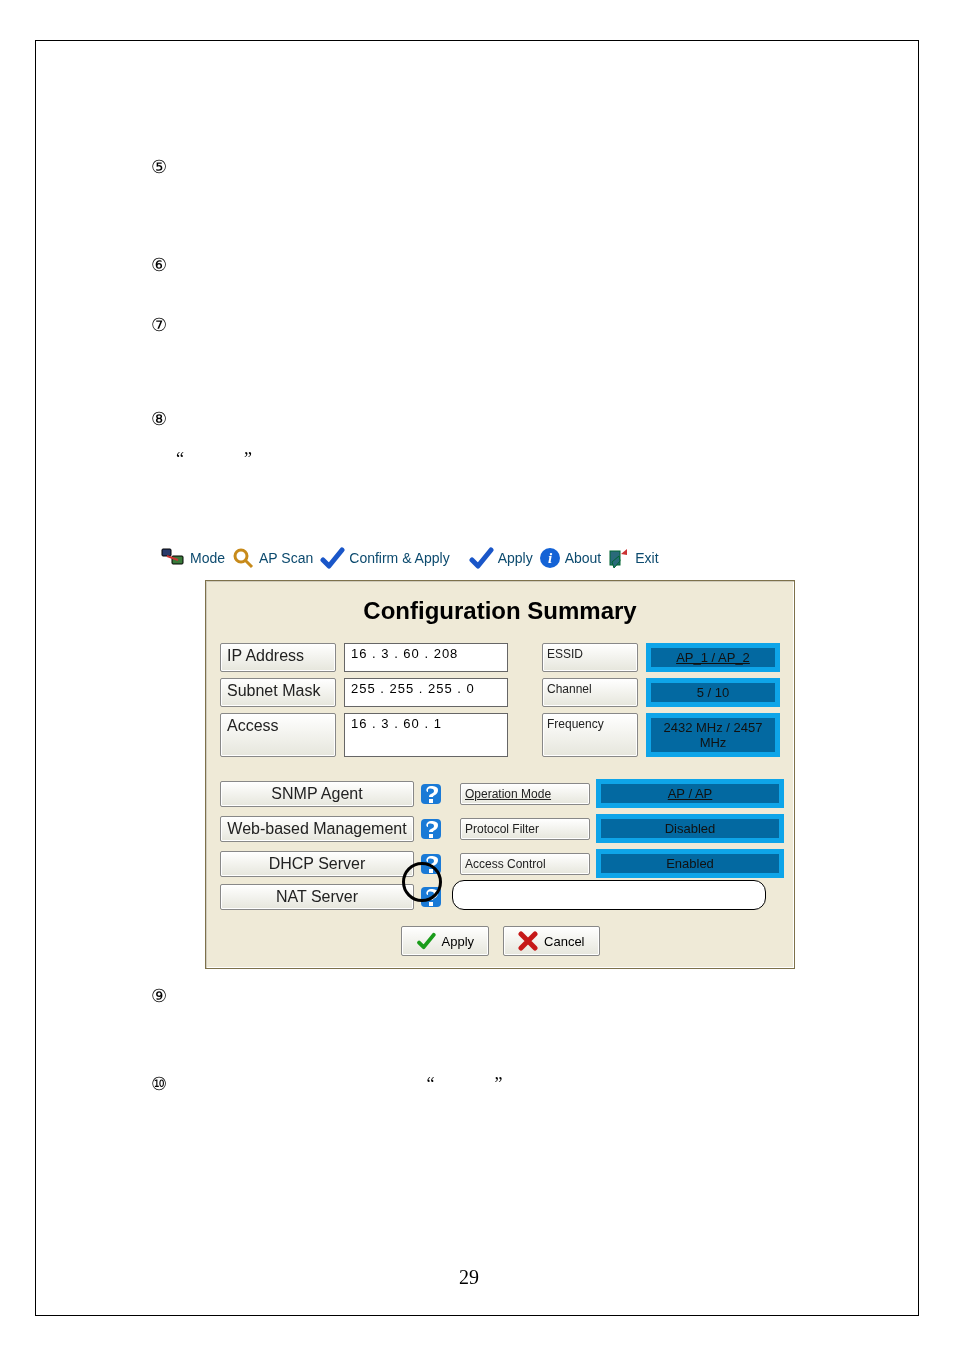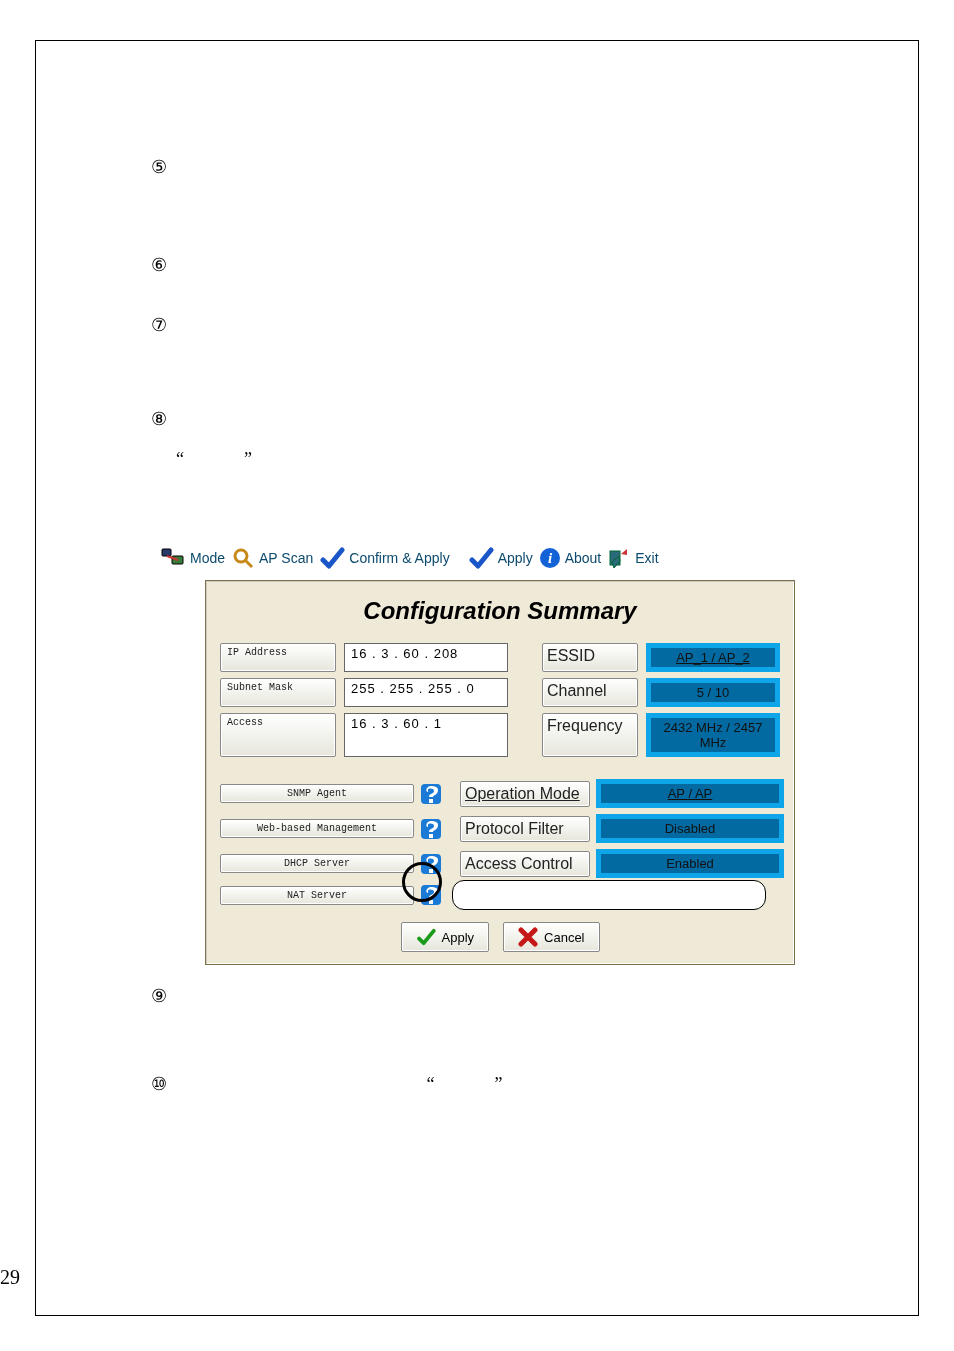--- a/index.html
+++ b/index.html
@@ -10,45 +10,45 @@
   .circled { display:inline-block; width:22px; text-align:center; }
   .quotes-line { padding-left:28px; letter-spacing:60px; font-size:18px; }
 
   
   .toolbar { position:absolute; top:540px; left:160px; width:700px; height:36px; display:flex; align-items:center; gap:6px; font-family:Tahoma,Arial,sans-serif; font-size:14px; color:#0c4a6e; }
   .tb-item { display:flex; align-items:center; gap:4px; cursor:pointer; }
   svg.tb-svg { display:block; }
 
   
   .panel { position:absolute; top:580px; left:205px; width:590px; border:1px solid #7d714b; box-shadow:1px 1px 0 #cfcabb inset, -1px -1px 0 #fff inset; background:#efead7; padding:16px 14px 12px 14px; font-family:Tahoma,Arial,sans-serif; font-size:13px; box-sizing:border-box; }
-  .panel h2 { margin:0 0 18px 0; text-align:center; font-family:Arial,sans-serif; font-size:24px; font-weight:bold; font-style:italic; }
+  .panel h2 { margin:0 0 18px 0; text-align:center; font-family:Arial,sans-serif; font-size:24px; font-weight:bold; }
   .row { display:flex; align-items:stretch; gap:8px; margin-bottom:6px; }
-  .lbl-btn { flex:0 0 102px; border:1px solid #888; border-radius:2px; background:linear-gradient(#fff,#e6e6dc); padding:3px 6px; font-size:10px; color:#222; box-shadow:inset 0 0 0 1px #fff;font-family:Liberation Mono, monospace; }
+  .lbl-btn { flex:0 0 102px; border:1px solid #888; border-radius:2px; background:linear-gradient(#fff,#e6e6dc); padding:3px 6px; font-size:16px; color:#222; box-shadow:inset 0 0 0 1px #fff; }
   .lbl-btn.wide { flex:0 0 180px; text-align:center; }
   .val-box { flex:0 0 150px; border:1px solid #666; background:#fff; padding:2px 6px; font-family:Tahoma,Arial,sans-serif; font-size:13px; letter-spacing:1px; color:#000; }
-  .lbl-btn2 { flex:0 0 86px; border:1px solid #888; border-radius:2px; background:linear-gradient(#fff,#e6e6dc); padding:3px 4px; font-size:16px; color:#222; text-align:left; box-shadow:inset 0 0 0 1px #fff; }
+  .lbl-btn2 { flex:0 0 86px; border:1px solid #888; border-radius:2px; background:linear-gradient(#fff,#e6e6dc); padding:3px 4px; font-size:12px; color:#222; text-align:left; box-shadow:inset 0 0 0 1px #fff; }
   .val-cell { flex:1; border:5px solid #0ea5e9; background:#0369a1; padding:2px 4px; text-align:center; font-size:13px; color:#111; }
   .val-cell.link { text-decoration:underline; }
   .section2 { margin-top:22px; }
   .s2-row { display:flex; align-items:center; gap:6px; margin-bottom:6px; }
   .help-ico { flex:0 0 22px; height:22px; display:flex; align-items:center; justify-content:center; }
   .help-ico svg { display:block; }
   .callout { position:absolute; border:1px solid #000; border-radius:12px; background:#fff; }
   .callout.c1 { top:-4px; left:232px; width:312px; height:28px; }
   .help-ring { position:absolute; width:34px; height:34px; border:3px solid #000; border-radius:50%; pointer-events:none; }
 
   .btn-row { display:flex; justify-content:center; gap:14px; margin-top:16px; }
   .btn { display:flex; align-items:center; gap:6px; border:1px solid #888; border-radius:2px; background:linear-gradient(#fff,#e6e6dc); padding:4px 14px; font-size:13px; cursor:pointer; box-shadow:inset 0 0 0 1px #fff; }
 
   .lower-enum { position:absolute; top:984px; left:148px; right:80px; }
   .q10 { padding-left:22px; font-size:18px; letter-spacing:0; }
   .q10 .lq { margin-left:230px; }
   .q10 .rq { margin-left:60px; }
 
-  .page-num { position:absolute; bottom:62px; left:0; right:16px; text-align:left; font-size:20px; font-family:"Times New Roman",serif; }
+  .page-num { position:absolute; bottom:62px; left:0; right:16px; text-align:center; font-size:20px; font-family:"Times New Roman",serif; }
 </style>
 </head>
 <body>
 
 <div class="page-frame">
   <div class="outer-border"></div>
 
   <div class="content-area">
     <p class="enum-line"><span class="circled">⑤</span></p>
     <div style="height:74px;"></div>

